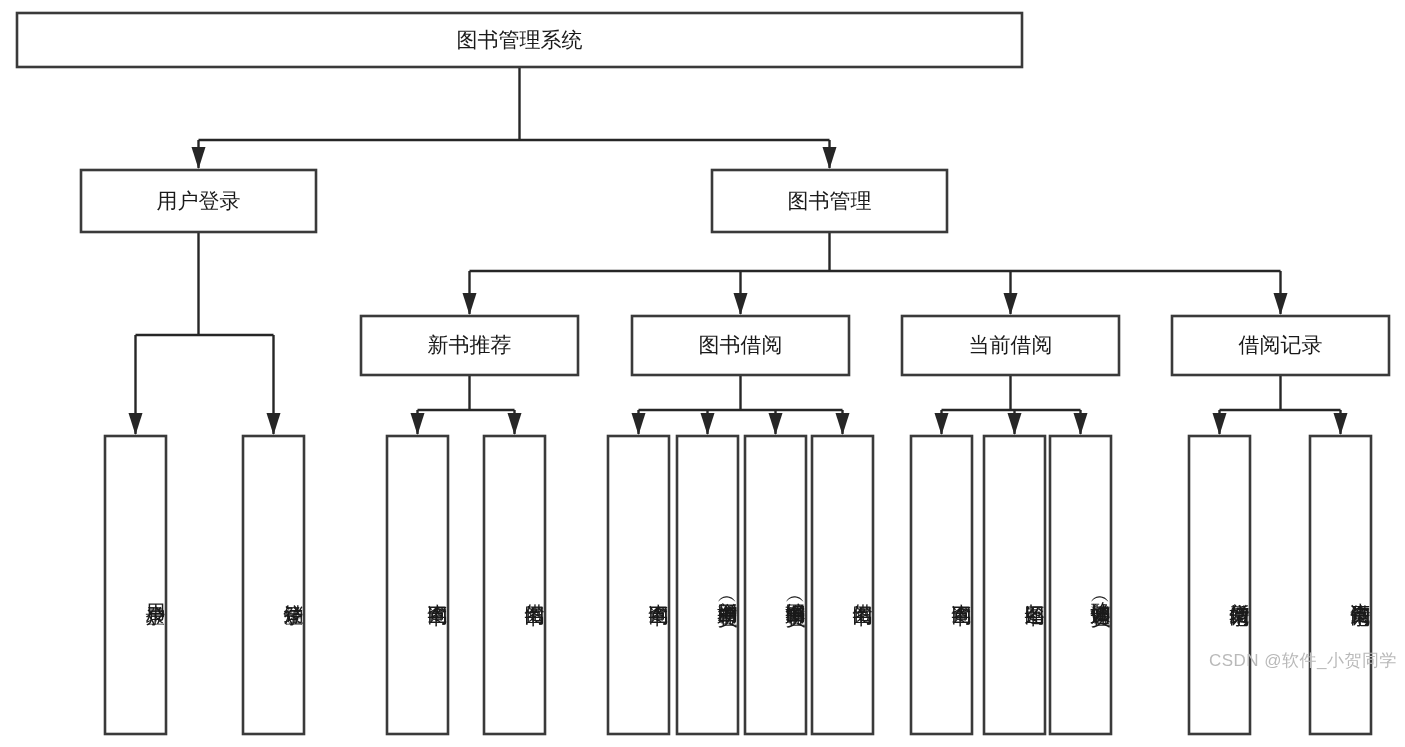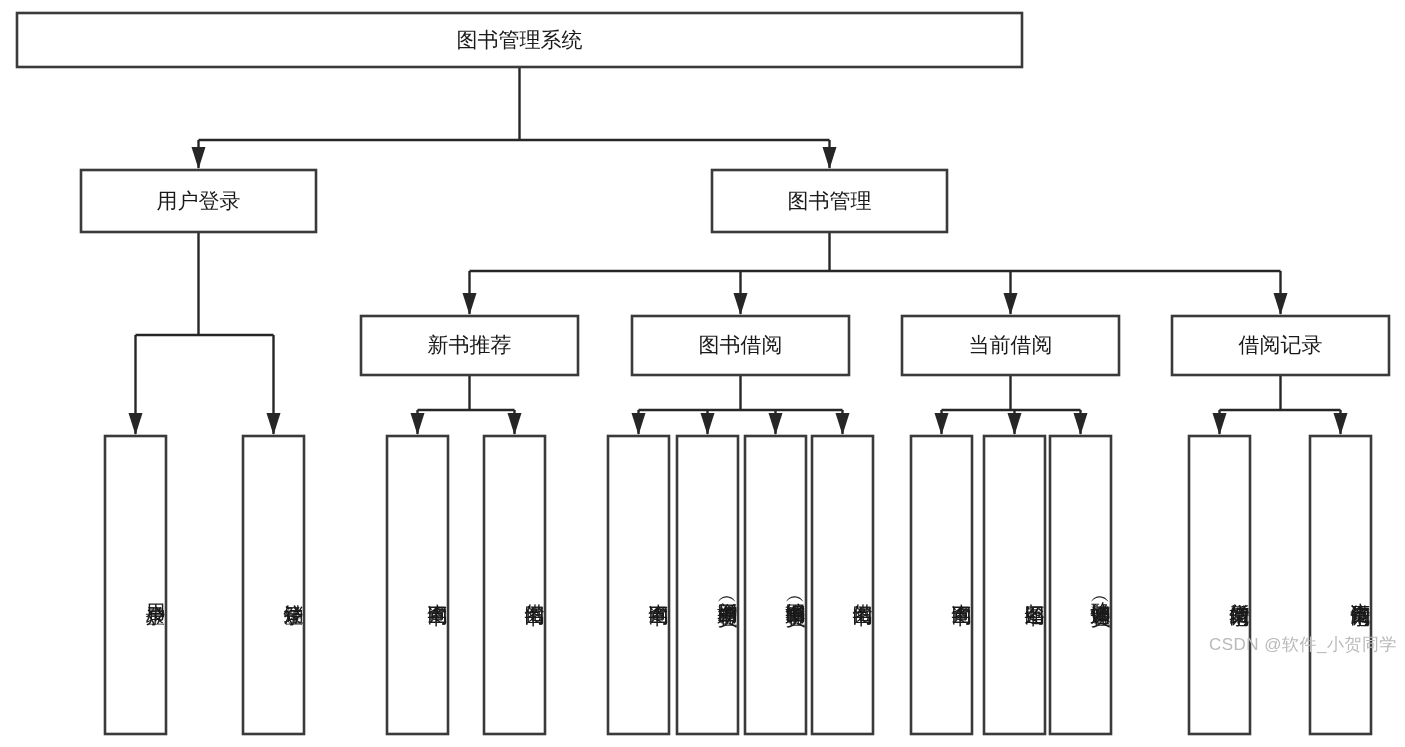--- a/index.html
+++ b/index.html
@@ -63,21 +63,21 @@
     letter-spacing: 1px;
     white-space: nowrap;
     display: flex;
     align-items: flex-start;
     justify-content: center;
     pointer-events: none;
   }
   .watermark {
     position: absolute;
     right: 8px;
-    bottom: 22px;
+    bottom: 6px;
     font-family: "Liberation Sans", "DejaVu Sans", sans-serif;
     font-size: 17px;
     color: #b9b9b9;
     letter-spacing: 0.5px;
     white-space: nowrap;
   }
 </style>
 </head>
 <body>
 

